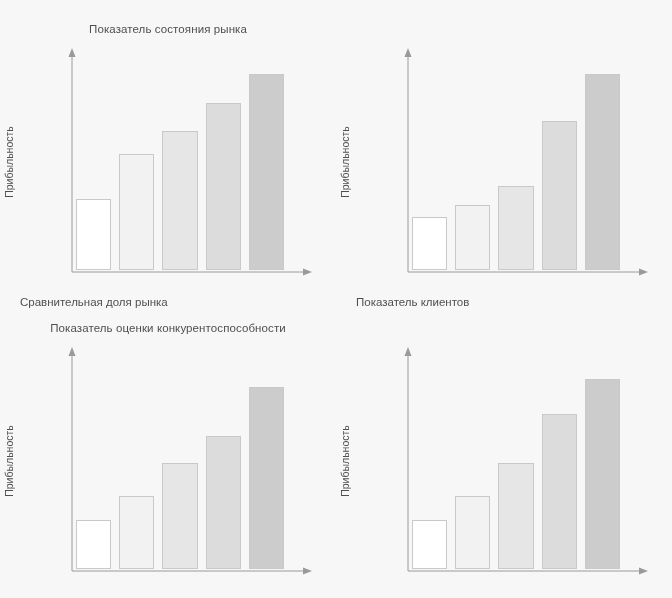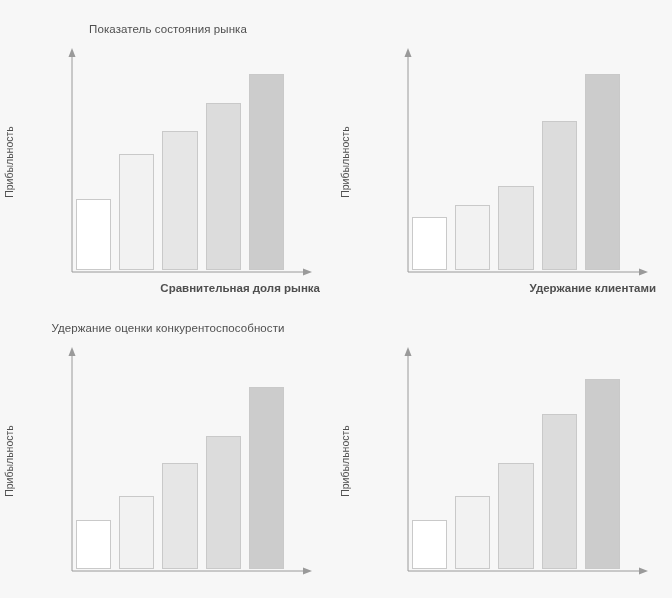--- a/index.html
+++ b/index.html
@@ -81,25 +81,24 @@
     display: block;
     transform: rotate(-90deg);
     white-space: nowrap;
     font-size: 10.5px;
     color: #4f4f4f;
   }
   .xlabel {
     position: absolute;
     left: 20px;
     width: 300px;
-    top: 282px;
-    text-align: right;
+    top: 296px;
+    text-align: left;
     font-size: 11.5px;
     color: #4f4f4f;
-    font-weight: bold;
   }
   .panel.left .plot { left: 62px; }
   .panel.right .plot { left: 62px; }
 </style>
 </head>
 <body style="background: rgb(247, 247, 247);">
 
 <div class="grid">
 
   <div class="panel left">
@@ -137,25 +136,25 @@
         <polygon points="250,226 241,222.5 241,229.5" fill="#9a9a9a"></polygon>
       </svg>
       <div class="bars">
         <div class="bar" style="height: 27%; background: rgb(255, 255, 255); border-color: rgb(201, 201, 201);"></div>
         <div class="bar" style="height: 33%; background: rgb(242, 242, 242); border-color: rgb(201, 201, 201);"></div>
         <div class="bar" style="height: 43%; background: rgb(230, 230, 230); border-color: rgb(201, 201, 201);"></div>
         <div class="bar" style="height: 76%; background: rgb(220, 220, 220); border-color: rgb(201, 201, 201);"></div>
         <div class="bar" style="height: 100%; background: rgb(204, 204, 204); border-color: rgb(201, 201, 201);"></div>
       </div>
     </div>
-    <div class="xlabel">Удержание клиентами</div>
+    <div class="xlabel">Показатель клиентов</div>
   </div>
 
   <div class="panel left">
-    <div class="panel-title">Удержание оценки конкурентоспособности</div>
+    <div class="panel-title">Показатель оценки конкурентоспособности</div>
     <div class="ylabel">
         <span>Прибыльность</span>
       </div>
     <div class="plot">
       <svg class="axes" viewBox="0 0 256 232">
         <line x1="10" y1="226" x2="10" y2="8" stroke="#9a9a9a" stroke-width="1"></line>
         <polygon points="10,2 6.5,11 13.5,11" fill="#9a9a9a"></polygon>
         <line x1="10" y1="226" x2="244" y2="226" stroke="#9a9a9a" stroke-width="1"></line>
         <polygon points="250,226 241,222.5 241,229.5" fill="#9a9a9a"></polygon>
       </svg>

